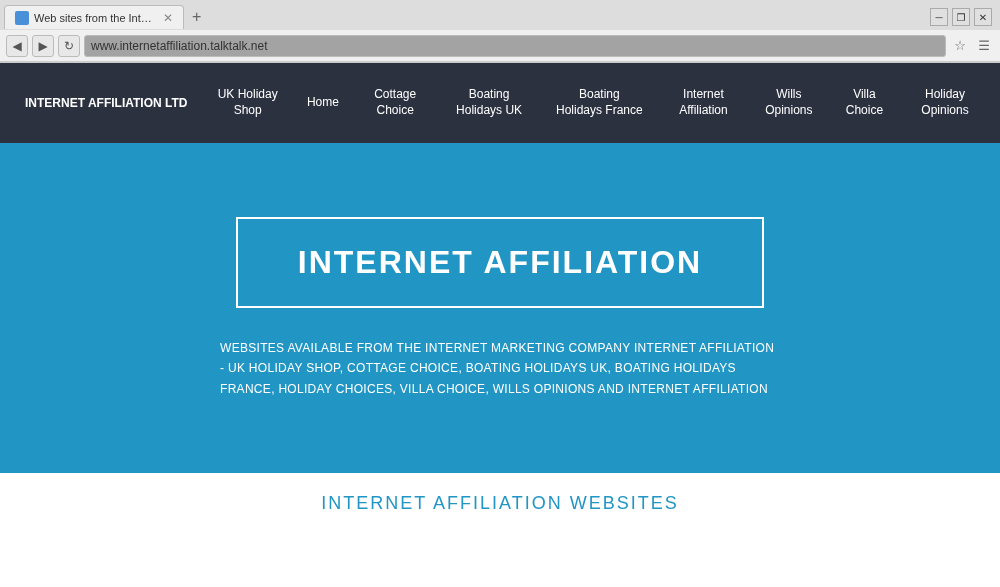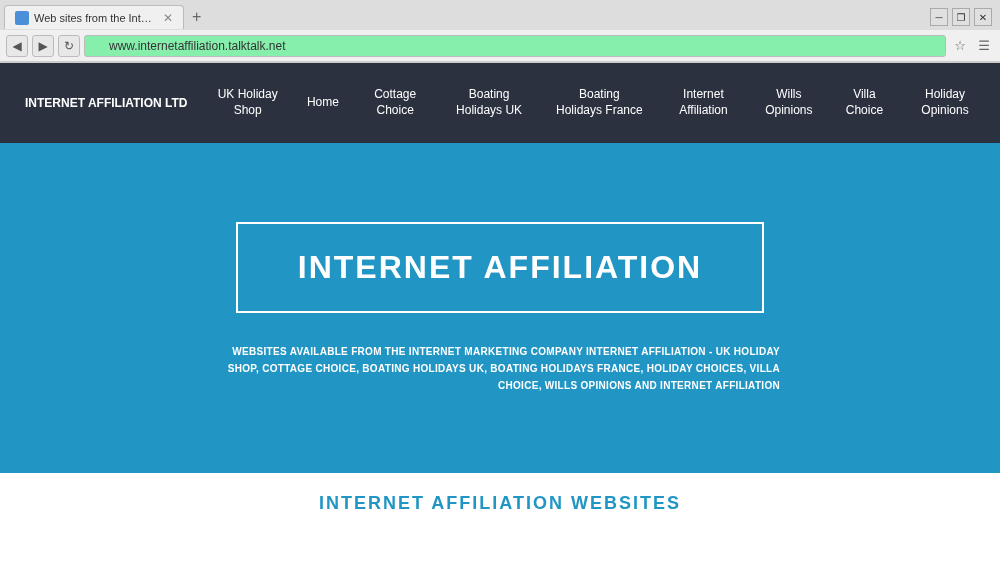--- a/index.html
+++ b/index.html
@@ -100,23 +100,23 @@
       justify-content: center;
       font-size: 12px;
       color: #555;
     }
     .nav-btn:disabled { color: #bbb; }
     .address-input {
       flex: 1;
       height: 22px;
       border: 1px solid #bbb;
       border-radius: 3px;
-      padding: 0 24px;
-      font-size: 12px;
-      background: #86efac;
+      padding: 0 6px;
+      font-size: 12px;
+      background: #a3a3a3;
       color: #333;
     }
     .address-icons {
       display: flex;
       gap: 4px;
     }
     .addr-icon {
       width: 20px;
       height: 20px;
       display: flex;
@@ -180,41 +180,40 @@
     }
     .hero-title {
       color: #fff;
       font-size: 32px;
       font-weight: bold;
       letter-spacing: 2px;
       text-align: center;
     }
     .hero-description {
       color: #fff;
-      font-size: 10px;
-      text-align: right;
+      font-size: 12px;
+      text-align: left;
       max-width: 560px;
       line-height: 1.7;
       letter-spacing: 0.3px;
-      font-weight: bold;
     }
 
     
     .bottom-section {
       background: #fff;
       padding: 20px;
       display: flex;
       align-items: center;
       justify-content: center;
     }
     .bottom-title {
       color: #2196c4;
       font-size: 18px;
       letter-spacing: 2px;
-      font-weight: bold;
+      font-weight: normal;
       text-align: left;
     }
   </style>
 </head>
 <body>
 
 <div class="browser-chrome">
 
   <div class="tab-bar">
     <div class="tab">

